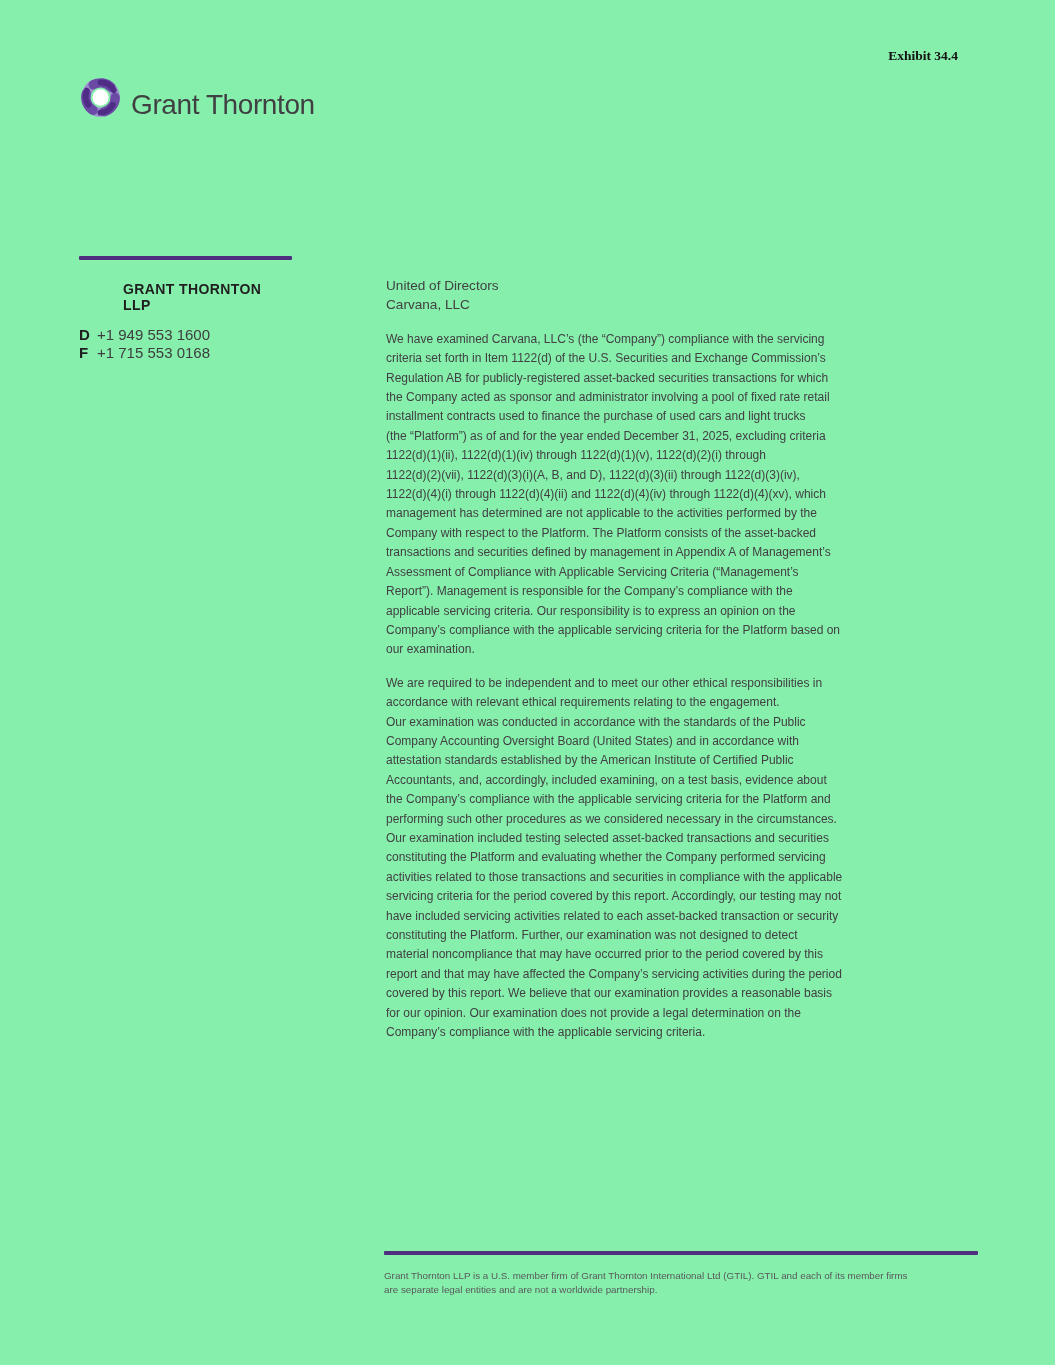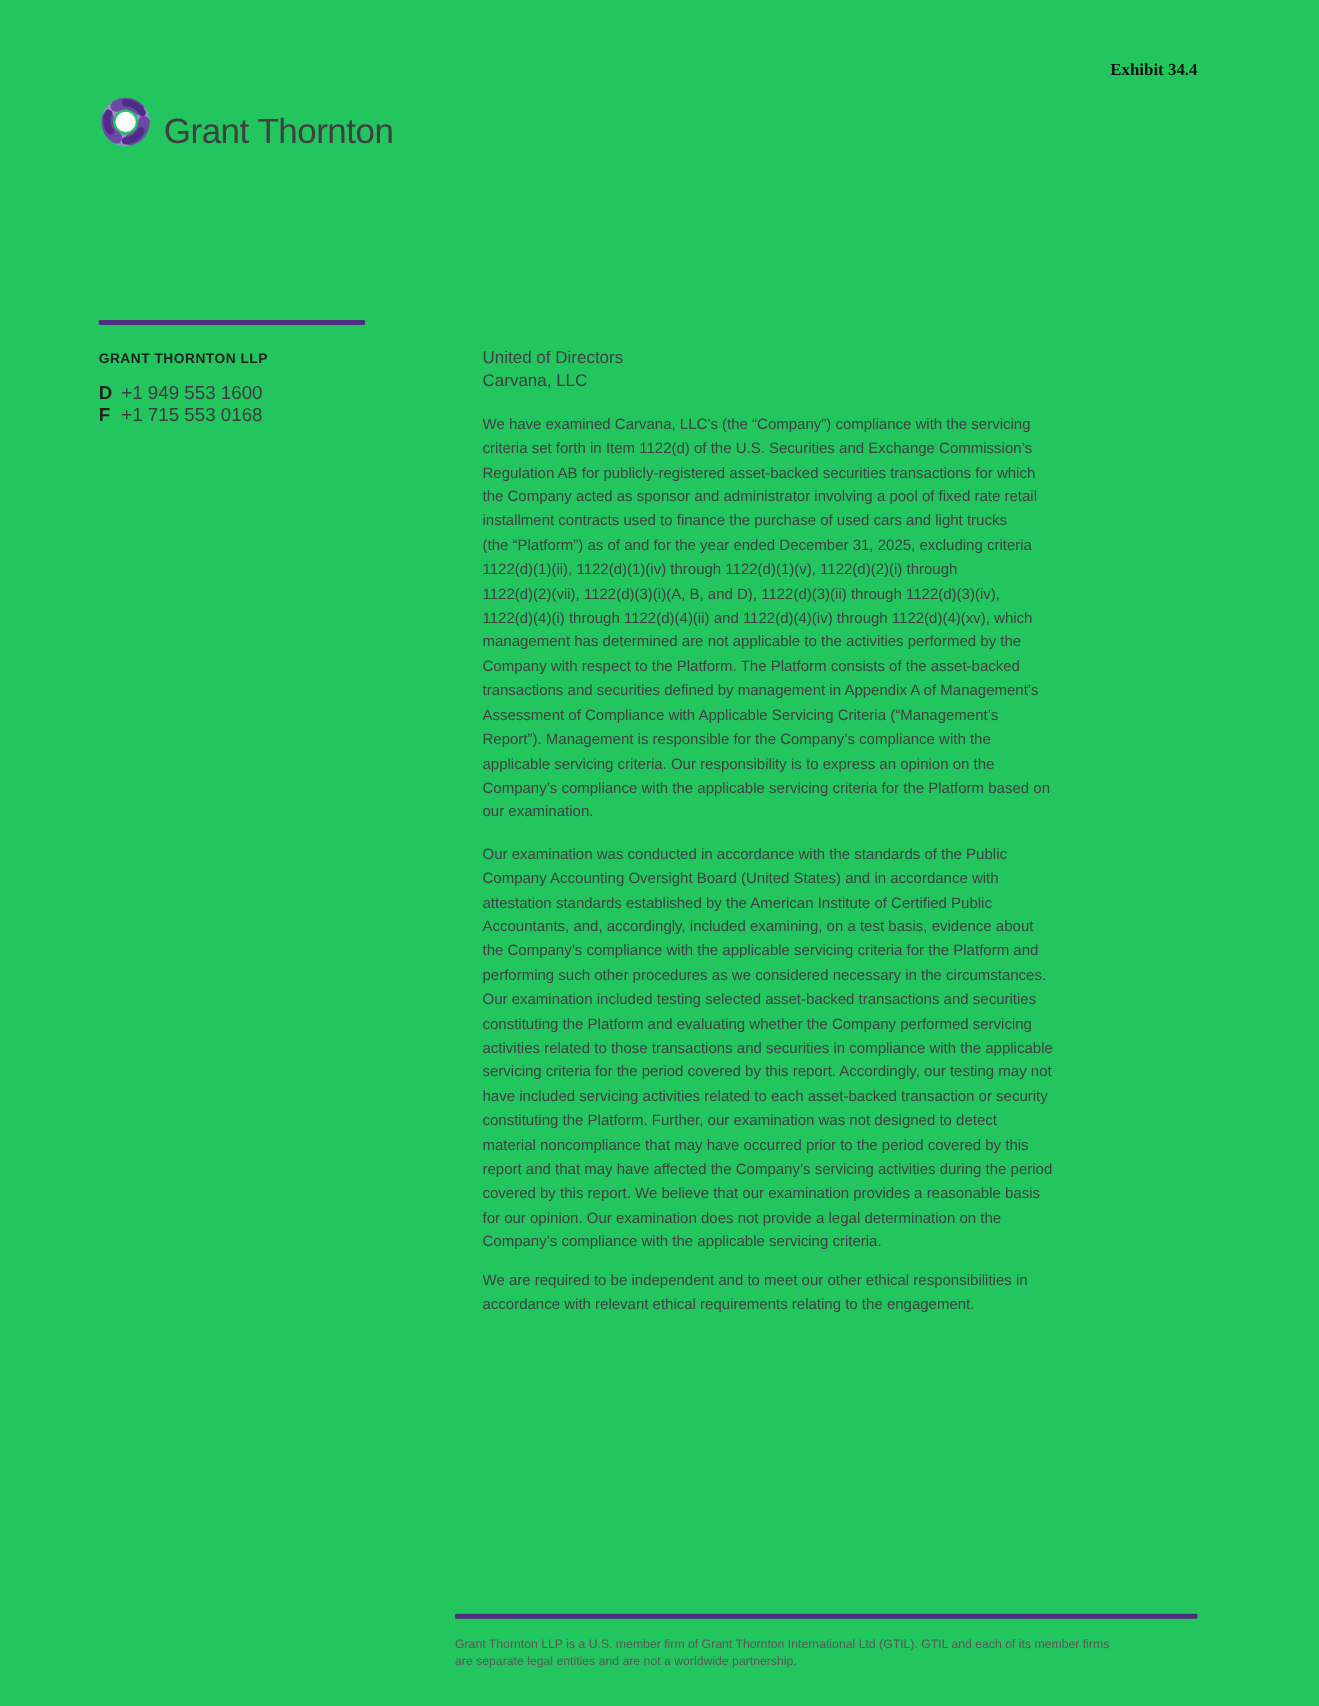--- a/index.html
+++ b/index.html
@@ -1,21 +1,21 @@
 <!DOCTYPE html>
 <html><head>
 <meta charset="utf-8">
 <style>
   html, body { margin: 0; padding: 0; background: #e8e8e8; }
   .page {
     position: relative;
     width: 1055px;
     height: 1365px;
     margin: 0 auto;
-    background: #22c55e;
+    background: #86efac;
     font-family: "Liberation Sans", sans-serif;
     color: #414042;
     overflow: hidden;
     text-decoration: underline;
   }
 
   
   .exhibit {
     position: absolute;
     top: 48px;
@@ -49,24 +49,25 @@
     top: 256px;
     width: 213px;
   }
   .rule {
     height: 4px;
     background: #4f2d7f;
     border-radius: 1px;
   }
   .firm-name {
     margin-top: 21px;
-    font-size: 11px;
+    font-size: 14px;
     font-weight: bold;
     letter-spacing: 0.4px;
     color: #1f1f1f;
+    margin-left: 44px;
   }
   .addr {
     margin-top: 7px;
     font-size: 11.5px;
     line-height: 17.5px;
     color: #3d3d3f;
     white-space: pre-line;
   }
   .phones { margin-top: 13px; }
   .phone-row {
@@ -119,24 +120,23 @@
   }
   .site {
     margin-top: 12px;
     font-size: 13.5px;
     font-weight: bold;
     letter-spacing: 0.7px;
     color: #161616;
   }
   .footer-right {
     position: absolute;
-    left: 364px;
+    left: 384px;
     top: 1251px;
     width: 594px;
-    margin-top: 40px;
   }
   .disclaimer {
     margin-top: 14px;
     font-size: 9.8px;
     line-height: 13.5px;
     color: #59595b;
     white-space: pre-line;
   }
 </style>
 </head>
@@ -190,39 +190,39 @@
 1122(d)(2)(vii), 1122(d)(3)(i)(A, B, and D), 1122(d)(3)(ii) through 1122(d)(3)(iv),
 1122(d)(4)(i) through 1122(d)(4)(ii) and 1122(d)(4)(iv) through 1122(d)(4)(xv), which
 management has determined are not applicable to the activities performed by the
 Company with respect to the Platform. The Platform consists of the asset-backed
 transactions and securities defined by management in Appendix A of Management’s
 Assessment of Compliance with Applicable Servicing Criteria (“Management’s
 Report”). Management is responsible for the Company’s compliance with the
 applicable servicing criteria. Our responsibility is to express an opinion on the
 Company’s compliance with the applicable servicing criteria for the Platform based on
 our examination.</p>
+    <p class="para p3">We are required to be independent and to meet our other ethical responsibilities in
+accordance with relevant ethical requirements relating to the engagement.</p>
     <p class="para p2">Our examination was conducted in accordance with the standards of the Public
 Company Accounting Oversight Board (United States) and in accordance with
 attestation standards established by the American Institute of Certified Public
 Accountants, and, accordingly, included examining, on a test basis, evidence about
 the Company’s compliance with the applicable servicing criteria for the Platform and
 performing such other procedures as we considered necessary in the circumstances.
 Our examination included testing selected asset-backed transactions and securities
 constituting the Platform and evaluating whether the Company performed servicing
 activities related to those transactions and securities in compliance with the applicable
 servicing criteria for the period covered by this report. Accordingly, our testing may not
 have included servicing activities related to each asset-backed transaction or security
 constituting the Platform. Further, our examination was not designed to detect
 material noncompliance that may have occurred prior to the period covered by this
 report and that may have affected the Company’s servicing activities during the period
 covered by this report. We believe that our examination provides a reasonable basis
 for our opinion. Our examination does not provide a legal determination on the
 Company’s compliance with the applicable servicing criteria.</p>
-    <p class="para p3">We are required to be independent and to meet our other ethical responsibilities in
-accordance with relevant ethical requirements relating to the engagement.</p>
   </div>
 
 
   <div class="footer-right">
     <div class="rule"></div>
     <div class="disclaimer">Grant Thornton LLP is a U.S. member firm of Grant Thornton International Ltd (GTIL). GTIL and each of its member firms
 are separate legal entities and are not a worldwide partnership.</div>
   </div>
 
 </div>

